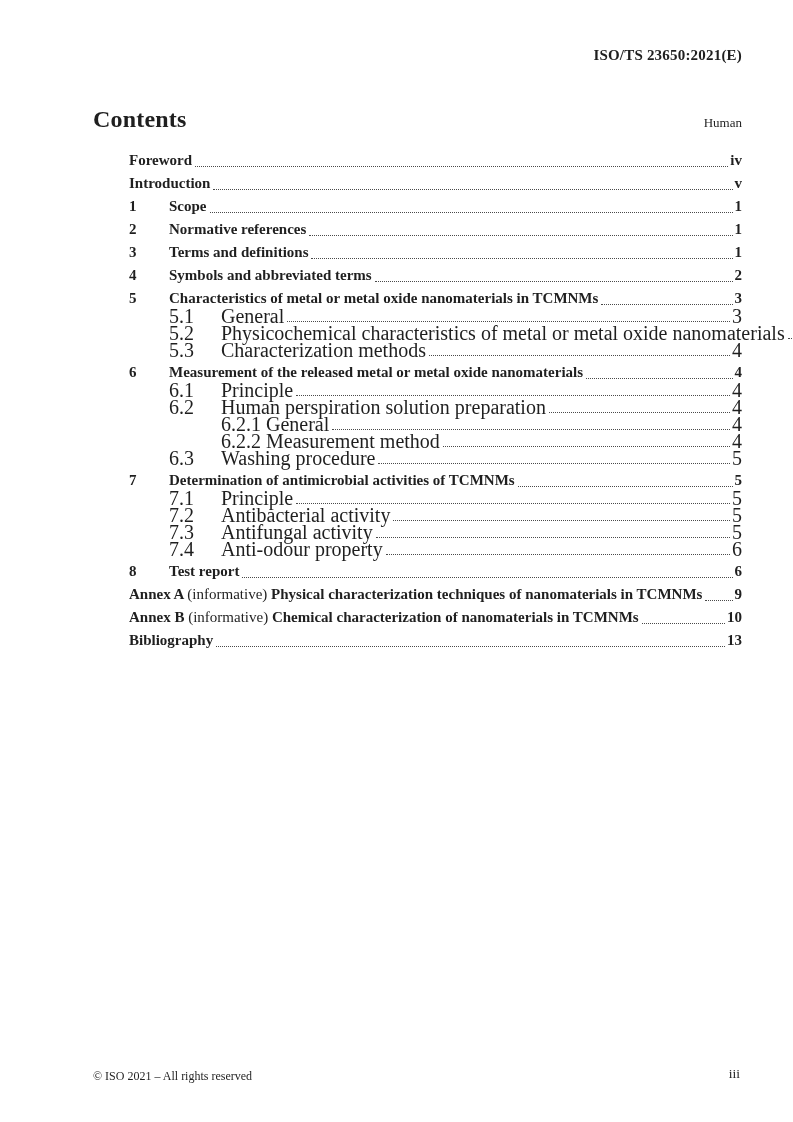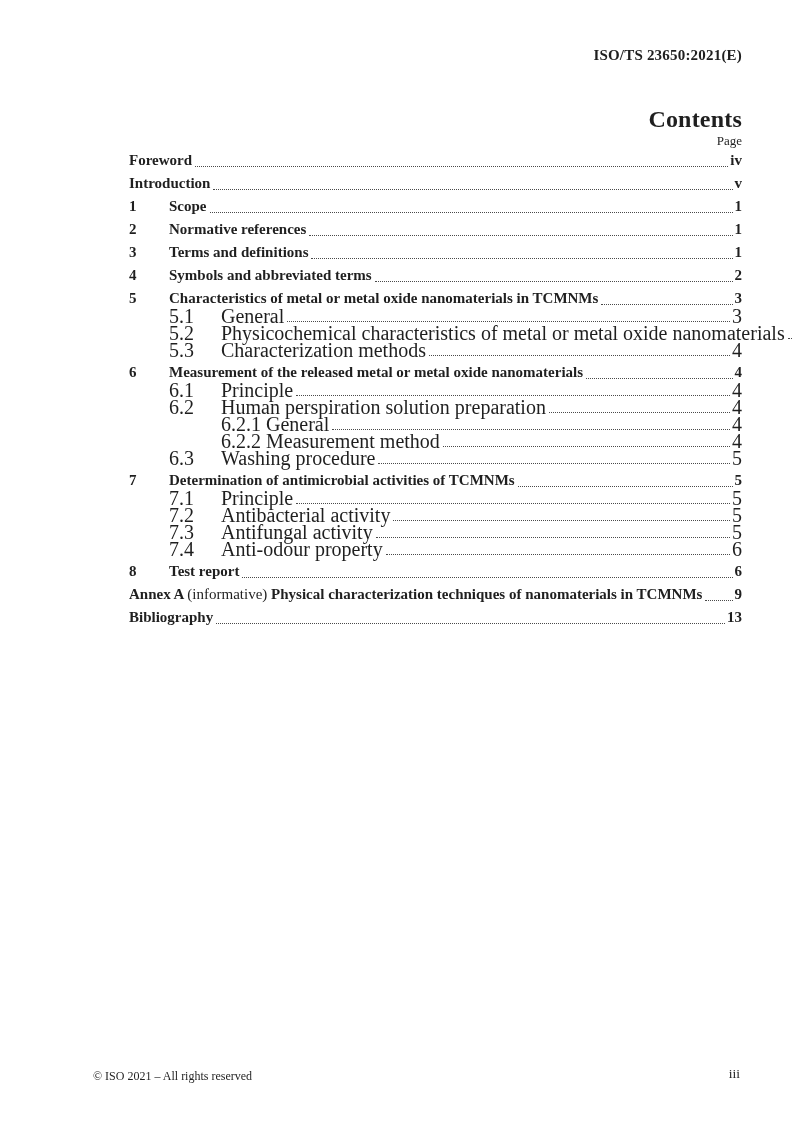--- a/index.html
+++ b/index.html
@@ -21,21 +21,20 @@
     letter-spacing: 0.2px;
   }
   .contents-header {
     position: absolute;
     top: 106px;
     left: 93px;
     right: 51px;
     display: flex;
     justify-content: space-between;
     align-items: flex-end;
-    flex-direction: column;
   }
   .contents-title {
     font-size: 24px;
     font-weight: bold;
     letter-spacing: 0.2px;
   }
   .page-col-label { font-size: 13px; padding-bottom: 2px; }
 
   .toc {
     position: absolute;
@@ -95,21 +94,21 @@
 </style>
 </head>
 <body>
 
 <div class="page">
 
   <div class="doc-ref">ISO/TS 23650:2021(E)</div>
 
   <div class="contents-header">
     <span class="contents-title">Contents</span>
-    <span class="page-col-label">Page</span>
+    <span class="page-col-label">Human</span>
   </div>
 
   <div class="toc">
       <div class="toc-row front">
         <span class="toc-title">Foreword</span>
         <span class="leader"></span>
         <span class="toc-page">iv</span>
       </div>
       <div class="toc-row front">
         <span class="toc-title">Introduction</span>
@@ -234,20 +233,25 @@
         <span class="num1">8</span>
         <span class="toc-title">Test report</span>
         <span class="leader"></span>
         <span class="toc-page">6</span>
       </div>
       <div class="toc-row annex">
         <span class="toc-title"><span>Annex A </span><span class="annex-mid">(informative) </span><span>Physical characterization techniques of nanomaterials in TCMNMs</span></span>
         <span class="leader"></span>
         <span class="toc-page">9</span>
       </div>
+      <div class="toc-row annex">
+        <span class="toc-title"><span>Annex B </span><span class="annex-mid">(informative) </span><span>Chemical characterization of nanomaterials in TCMNMs</span></span>
+        <span class="leader"></span>
+        <span class="toc-page">10</span>
+      </div>
       <div class="toc-row front">
         <span class="toc-title">Bibliography</span>
         <span class="leader"></span>
         <span class="toc-page">13</span>
       </div>
     </div>
 
   <div class="footer-copyright">© ISO 2021 – All rights reserved</div>
 
   <div class="footer-page-number">iii</div>

